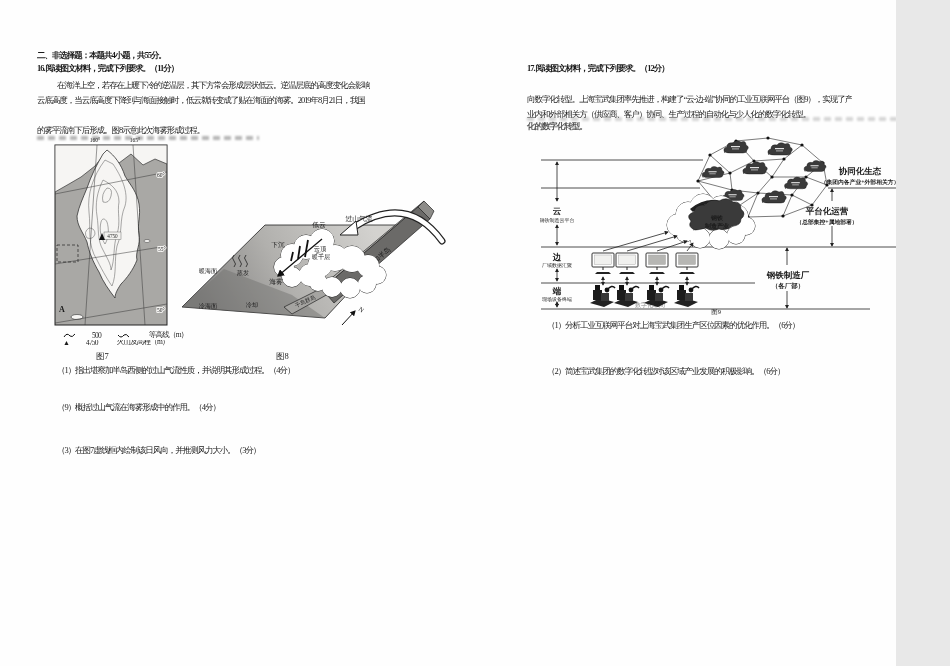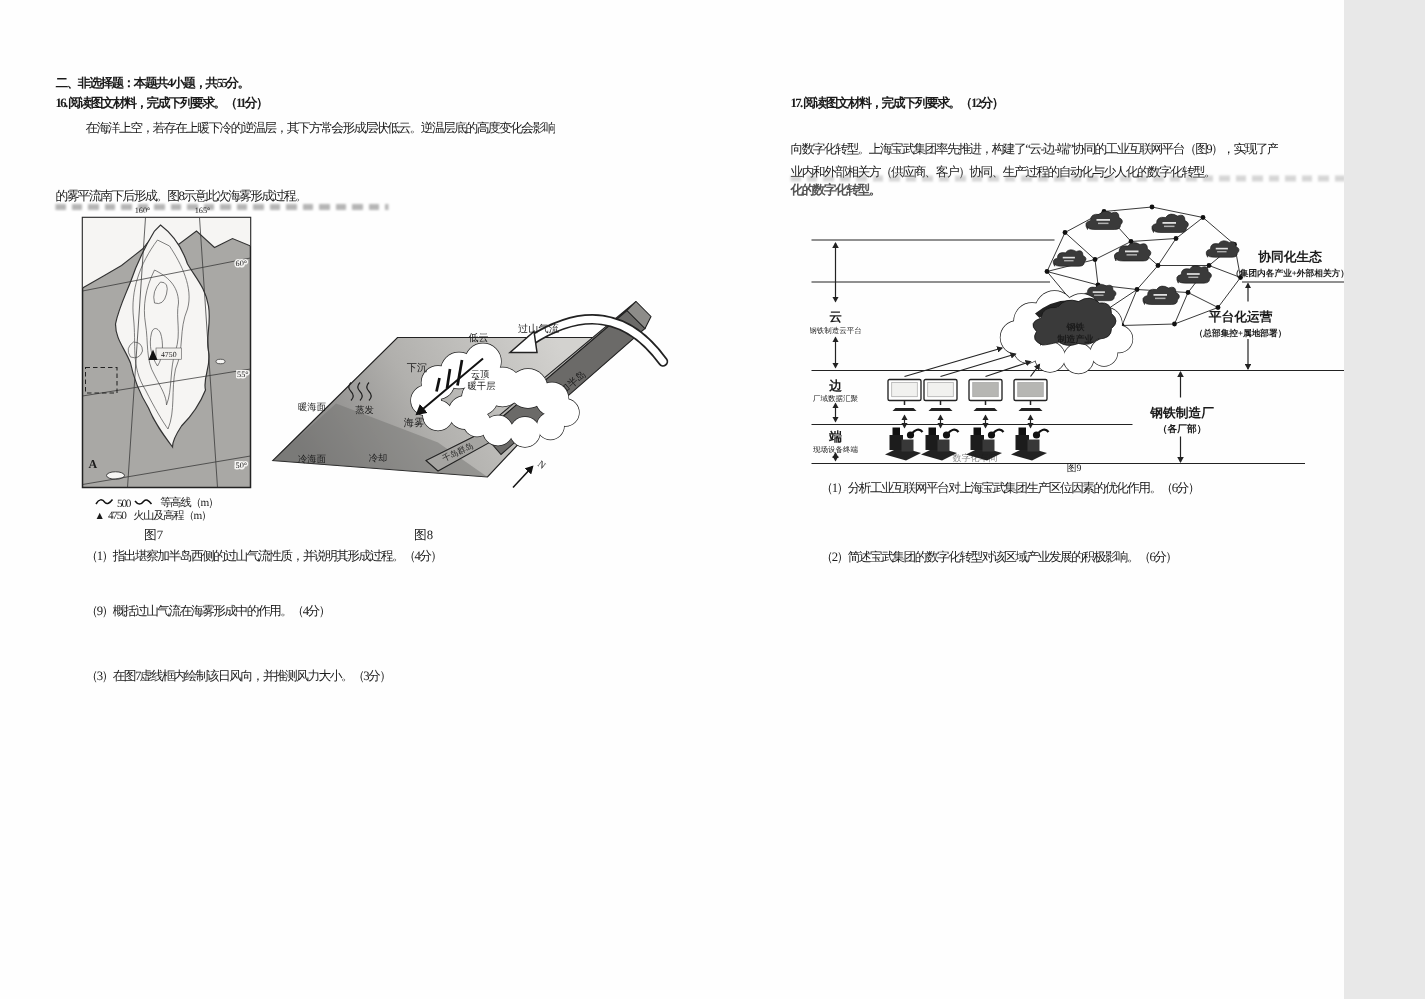--- a/index.html
+++ b/index.html
@@ -6,32 +6,33 @@
   #page{position:relative;width:896px;height:666px;background:#fefefe;overflow:hidden;
         font-family:"Liberation Serif", serif;color:#1b1b1b;}
   .t{position:absolute;white-space:nowrap;font-size:8.5px;letter-spacing:-1.05px;line-height:1.15;}
   .b{font-weight:700;}
   .lcol{max-width:436px;overflow:hidden;}
   .rcol{max-width:412px;overflow:hidden;text-align:right;}
   .abs{position:absolute;}
   .ghostbar{position:absolute;height:4px;background:repeating-linear-gradient(90deg,#6f6f6f 0 7px,transparent 7px 11px);
             filter:blur(0.8px);opacity:0.5;}
   .ghosttext{filter:blur(0.5px);opacity:0.8;color:#2a2a2a;text-align:center;}
-  .legend{position:absolute;display:flex;align-items:center;gap:2px;font-size:7.5px;letter-spacing:-0.8px;}
+  .legend{position:absolute;display:flex;align-items:flex-end;gap:16px;font-size:7.5px;letter-spacing:-0.8px;}
   .clip-half{height:7px;overflow:hidden;}
   svg text{font-family:"Liberation Serif", serif;fill:#1b1b1b;}
 </style>
 </head>
 <body>
 
 <div id="page">
 
   <div class="t b lcol" style="left:37px;top:51px">二、非选择题：本题共4小题，共55分。</div>
   <div class="t b lcol" style="left:37px;top:64px">16. 阅读图文材料，完成下列要求。（11分）</div>
   <div class="t lcol" style="left:57px;top:81px">在海洋上空，若存在上暖下冷的逆温层，其下方常会形成层状低云。逆温层底的高度变化会影响</div>
+  <div class="t lcol" style="left:37px;top:96px">云底高度，当云底高度下降到与海面接触时，低云就转变成了贴在海面的海雾。2019年8月21日，我国</div>
   <div class="t lcol" style="left:37px;top:126px">的雾平流南下后形成。图8示意此次海雾形成过程。</div>
   <div class="ghostbar" style="left:37px;top:136px;width:222px"></div>
 
   <svg class="abs" style="left:45px;top:132px" width="130" height="200" viewBox="0 0 130 200">
     <defs>
         <clipPath id="mapclip">
           <rect x="10" y="13" width="112" height="180"></rect>
         </clipPath>
       </defs>
     <rect x="10" y="13" width="112" height="180" fill="#a9a8a5" stroke="#222" stroke-width="1"></rect>

